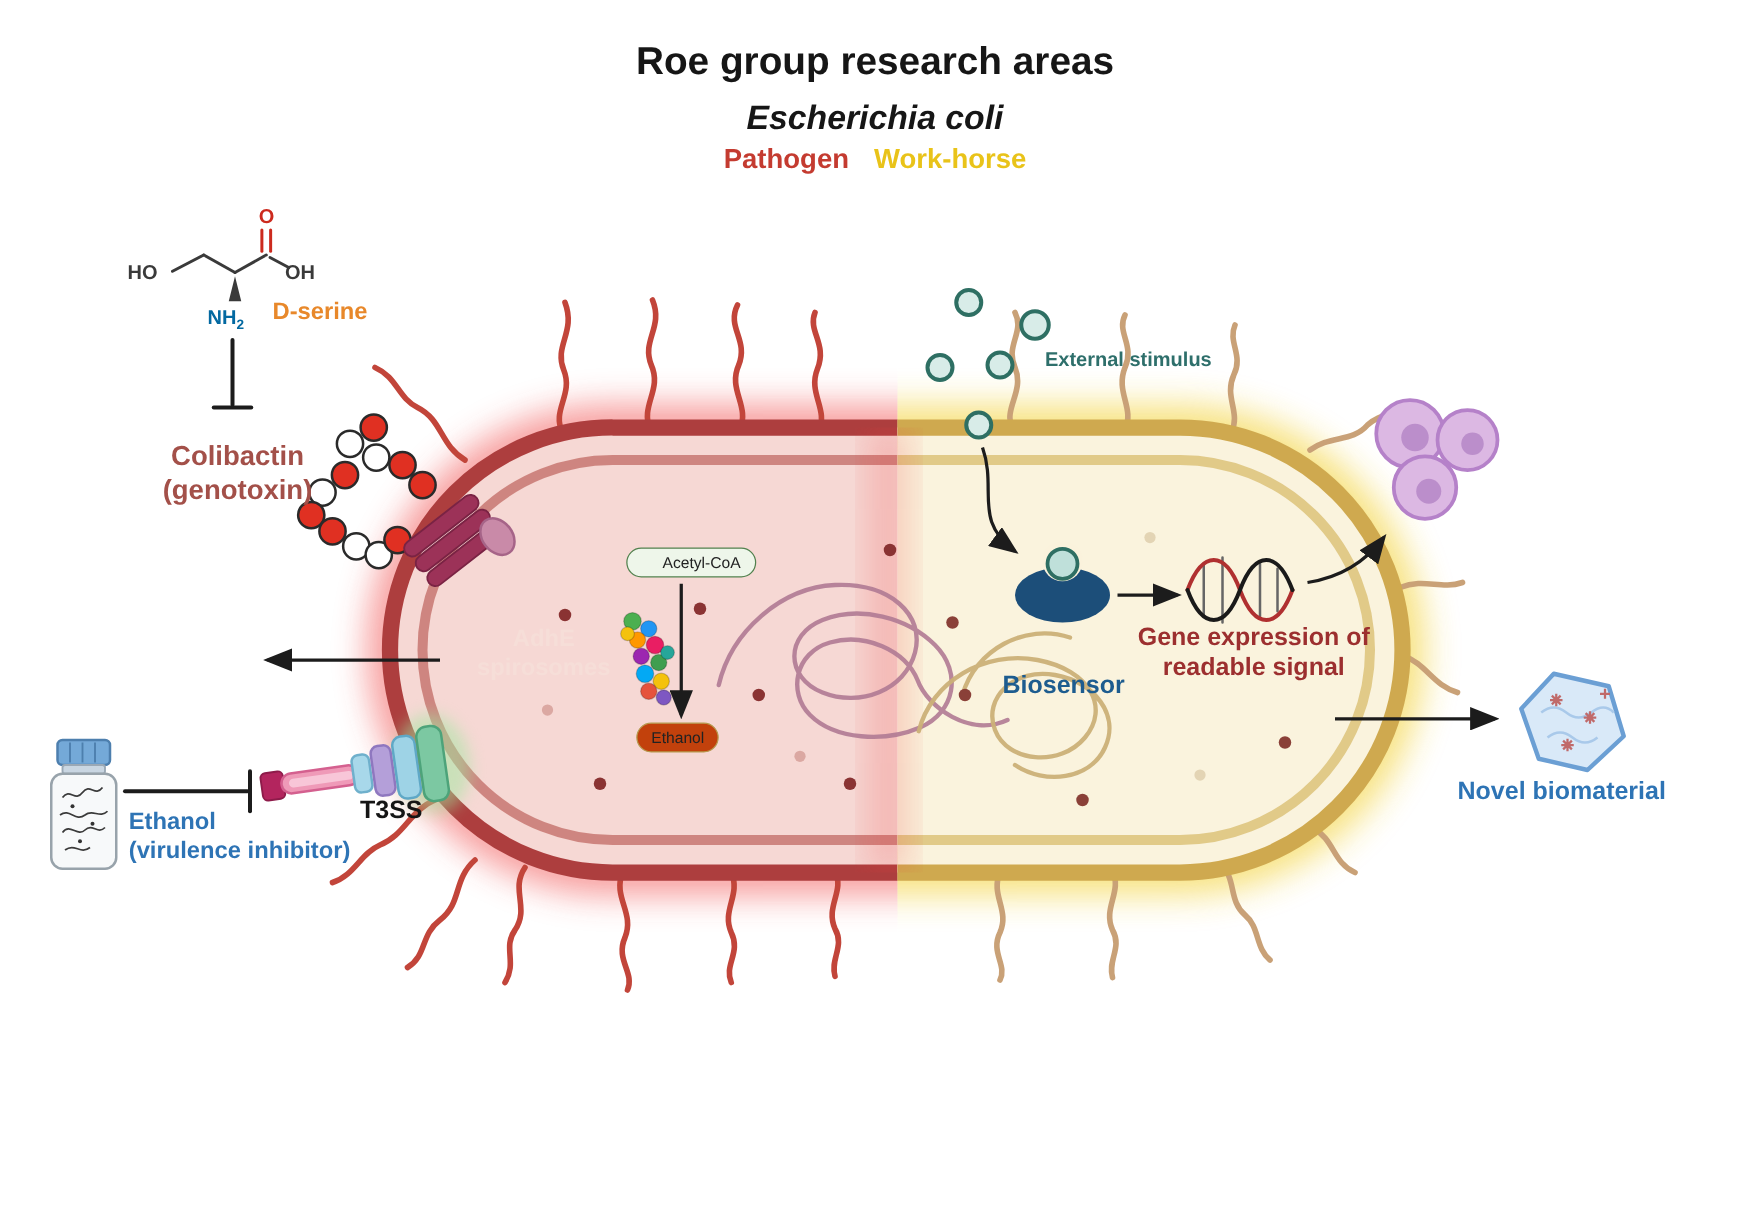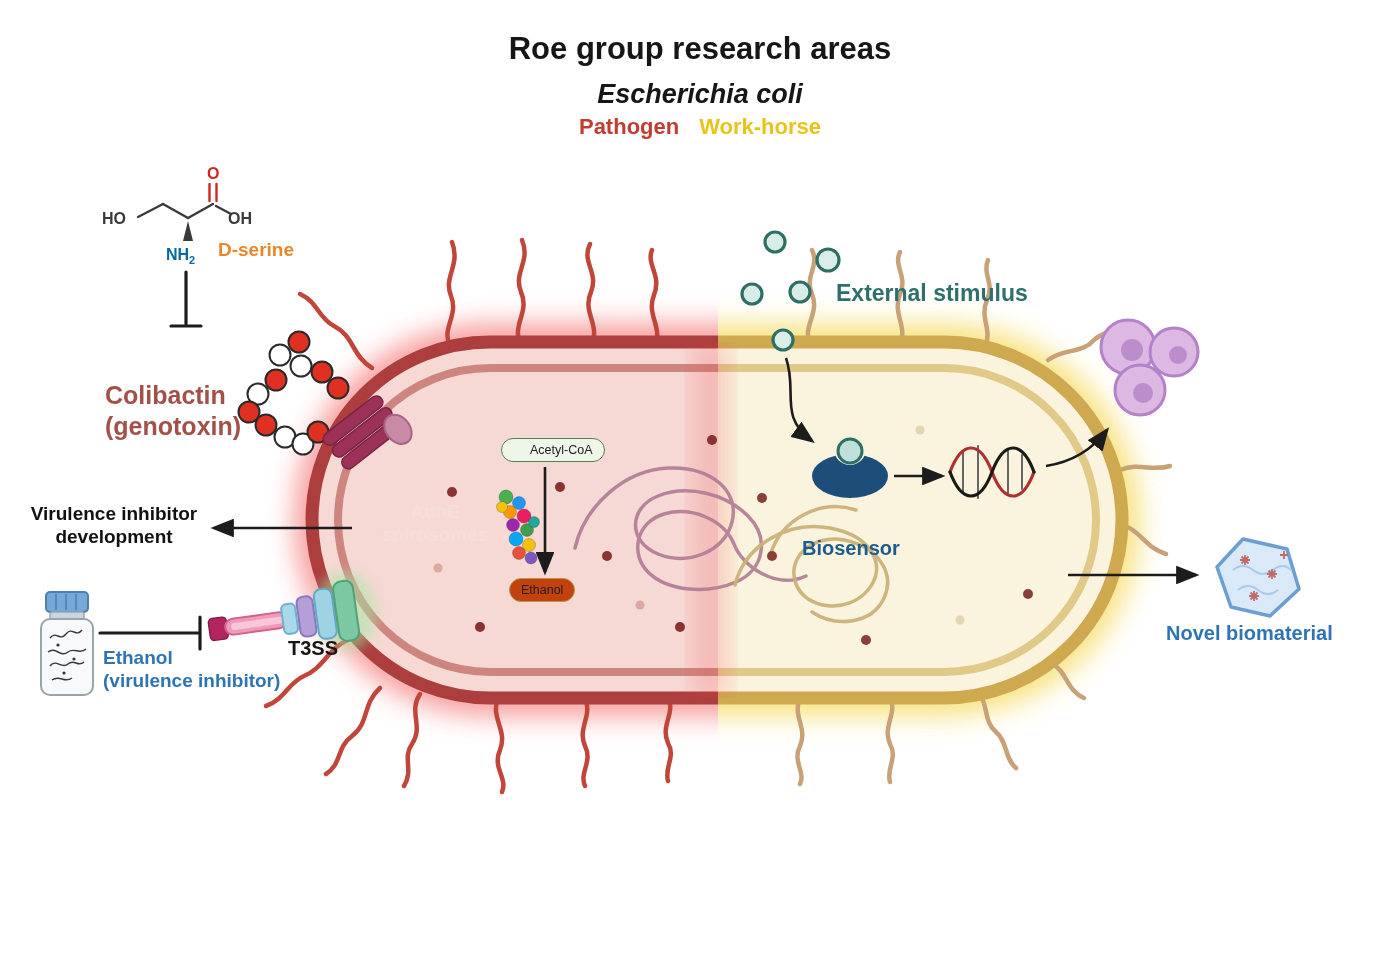--- a/index.html
+++ b/index.html
@@ -10,30 +10,30 @@
   .title{left:0;right:0;top:30px;text-align:center;font-size:31px;color:var(--title-black,#161616);}
   .subtitle{left:0;right:0;top:78px;text-align:center;font-size:27px;font-style:italic;color:var(--title-black,#161616);}
   .tags{left:0;right:0;top:114px;text-align:center;font-size:22px;}
   .tag-pathogen{color:var(--pathogen-red,#c43b30);margin-right:20px;}
   .tag-workhorse{color:var(--workhorse-yellow,#e9c319);}
   .atom{position:absolute;font-size:16px;font-weight:600;color:#3a3a3a;}
   .atom sub{font-size:0.68em;}
   .atom.red{color:#cc2a1e;}
   .atom.blue{color:#0369a1;}
   .dserine{left:218px;top:238px;font-size:19px;color:var(--dserine-orange,#e8882a);}
-  .colibactin{left:105px;top:352px;width:170px;text-align:left;font-size:25px;color:var(--colibactin-maroon,#a35049);margin-top:28px;}
+  .colibactin{left:105px;top:352px;width:170px;text-align:center;font-size:22px;color:var(--colibactin-maroon,#a35049);}
   .virulence{left:15px;top:502px;width:198px;text-align:center;font-size:19px;color:var(--virulence-black,#111);}
   .adhe{left:378px;top:500px;width:114px;text-align:center;font-size:19px;color:var(--adhe-pink,#f6ded8);}
   .metabox{position:absolute;font-size:12.5px;font-weight:400;color:#222;
            padding:4px 11px;border-radius:13px;white-space:nowrap;}
   .acetyl{left:501px;top:438px;background:#eef6ea;border:1.5px solid #52814e;padding-left:28px;}
   .ethanol{left:509px;top:578px;background:#c2410c;border:1.5px solid #b5994d;}
   .t3ss{left:288px;top:636px;font-size:20px;color:#151515;}
   .aurodox{left:103px;top:646px;width:220px;font-size:19px;color:var(--aurodox-blue,#2e74b5);}
-  .stimulus{left:836px;top:279px;font-size:23px;color:var(--stimulus-teal,#2e6f6b);}
+  .stimulus{left:836px;top:279px;font-size:16px;color:var(--stimulus-teal,#2e6f6b);}
   .biosensor{left:802px;top:536px;font-size:20px;color:var(--biosensor-blue,#1d5c8f);}
   .genexp{left:903px;top:498px;width:200px;text-align:center;font-size:20px;color:var(--gene-maroon,#9c2f2f);}
   .stemcell{left:1206px;top:340px;width:160px;font-size:20px;color:var(--stemcell-purple,#b78cc4);}
   .biomat{left:1166px;top:621px;font-size:20px;color:var(--biomaterial-blue,#2e74b5);}
 </style>
 </head>
 <body>
 
 <div class="canvas">
 
@@ -263,40 +263,40 @@
 <div class="atom" style="left:228px;top:210px;">OH</div>
 <div class="atom blue" style="left:166px;top:246px;"><span>NH</span><sub>2</sub></div>
 
 <div class="lbl dserine">D-serine</div>
 
 <div class="lbl colibactin">
   <div>Colibactin</div>
   <div>(genotoxin)</div>
 </div>
 
-<div class="lbl virulence">
-  <div>Virulence inhibitor</div>
-  <div>development</div>
-</div>
 
 <div class="lbl adhe">
   <div>AdhE</div>
   <div>spirosomes</div>
 </div>
 
 <div class="metabox acetyl">Acetyl-CoA</div>
 <div class="metabox ethanol">Ethanol</div>
 
 <div class="lbl t3ss">T3SS</div>
 
 <div class="lbl aurodox">
   <div>Ethanol</div>
   <div>(virulence inhibitor)</div>
 </div>
 
 <div class="lbl stimulus">External stimulus</div>
 <div class="lbl biosensor">Biosensor</div>
 
+<div class="lbl genexp">
+  <div>Gene expression of</div>
+  <div>readable signal</div>
+</div>
 
 
 <div class="lbl biomat">Novel biomaterial</div>
 
 </div>
 
 </body></html>

